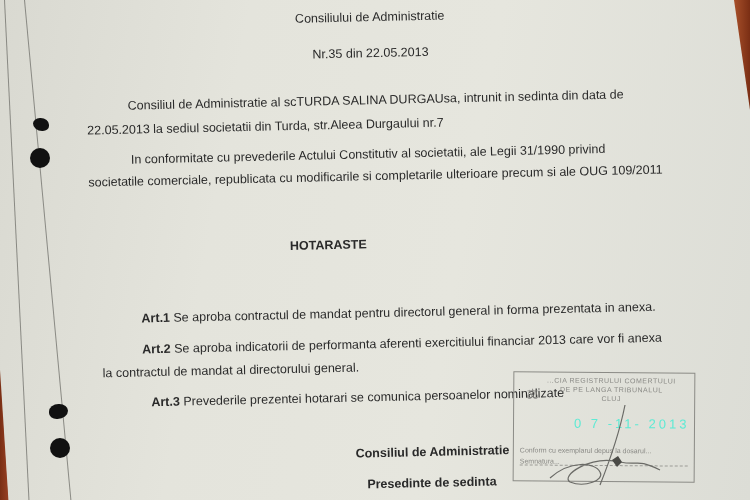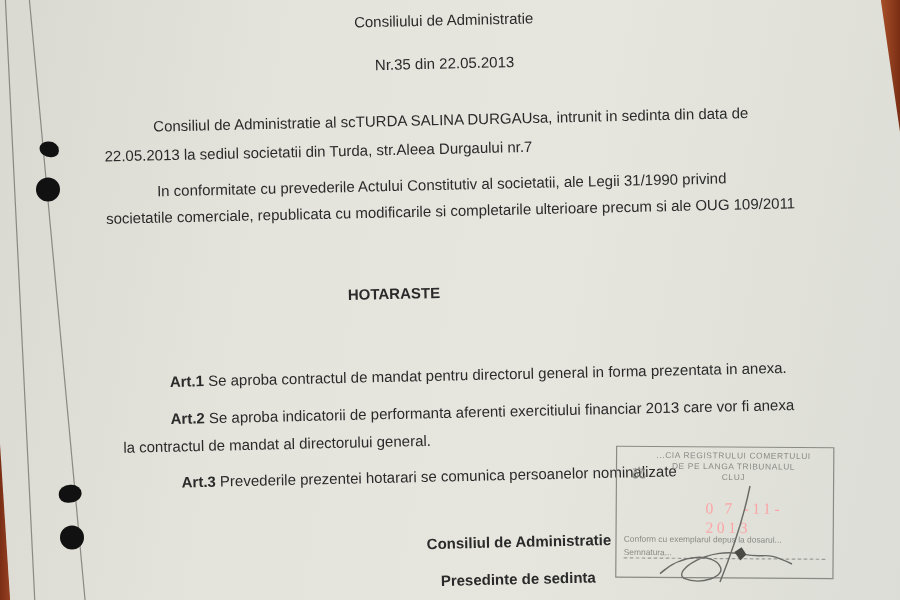--- a/index.html
+++ b/index.html
@@ -26,21 +26,21 @@
   }
   .line { position:absolute; white-space:nowrap; }
   .center { text-align:center; }
   b { font-weight:bold; }
   .stamp {
     position:absolute; left:513px; top:372px; width:180px; height:108px;
     border:1.5px solid #8b8b86; color:#8a8a86; font-size:7px; transform: rotate(0.4deg);
   }
   .stamp .hdr { position:absolute; left:22px; top:3px; width:150px; text-align:center; line-height:9px; letter-spacing:.5px; }
   .stamp .emblem { position:absolute; left:12px; top:13px; font-size:14px; color:#8a8a86; }
-  .stamp .date { position:absolute; left:60px; top:43px; font-size:13px; letter-spacing:3px; color:#fca5a5; font-family:Liberation Serif, serif;margin-left:14px; }
+  .stamp .date { position:absolute; left:60px; top:43px; font-size:13px; letter-spacing:3px; color:#5eead4; font-family:Liberation Sans, sans-serif; }
   .stamp .l1 { position:absolute; left:6px; top:74px; width:168px; }
   .stamp .l2 { position:absolute; left:6px; top:85px; width:168px; border-bottom:1px dashed #9b9b96; }
   .sig { position:absolute; left:540px; top:400px; width:150px; height:100px; }
 </style>
 </head>
 <body>
 
 <div class="paper"></div>
 <div class="wood-tr"></div>
 <div class="wood-bl"></div>

